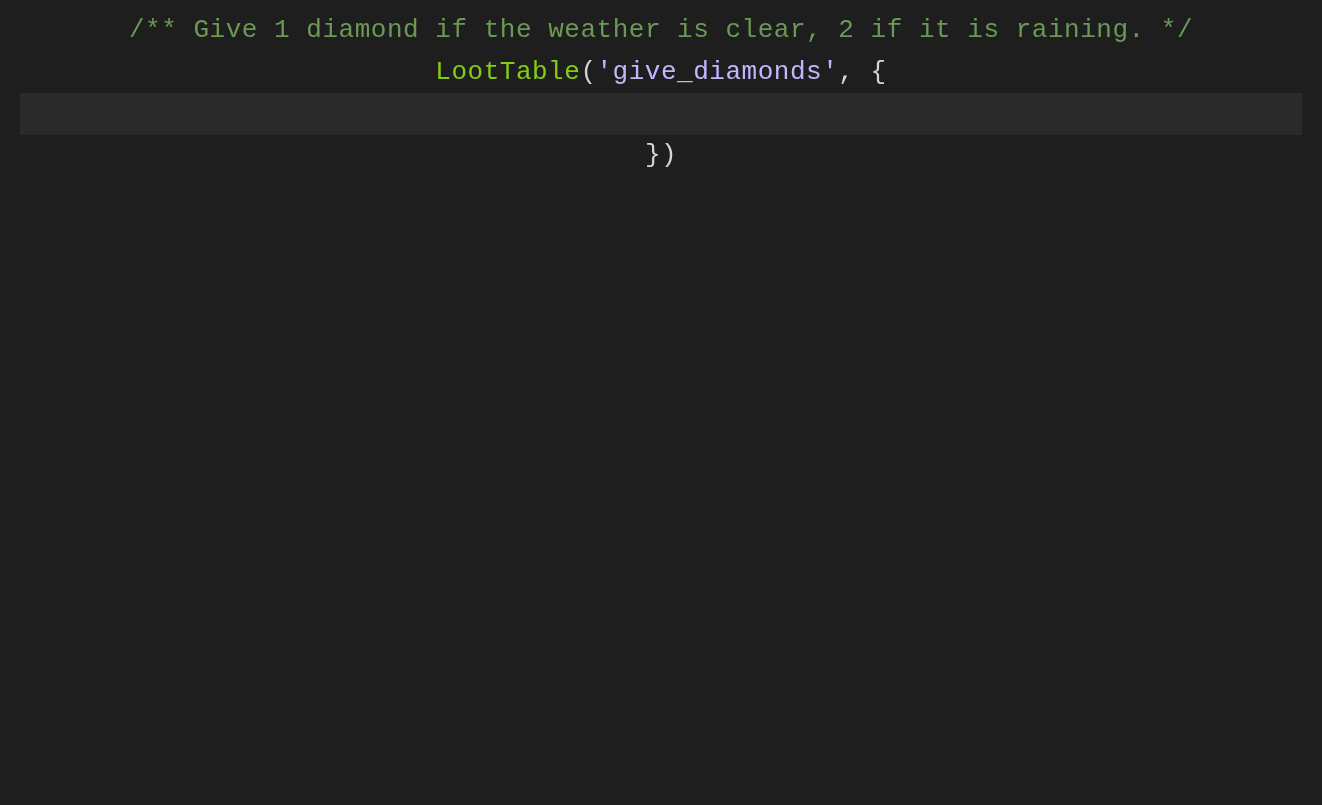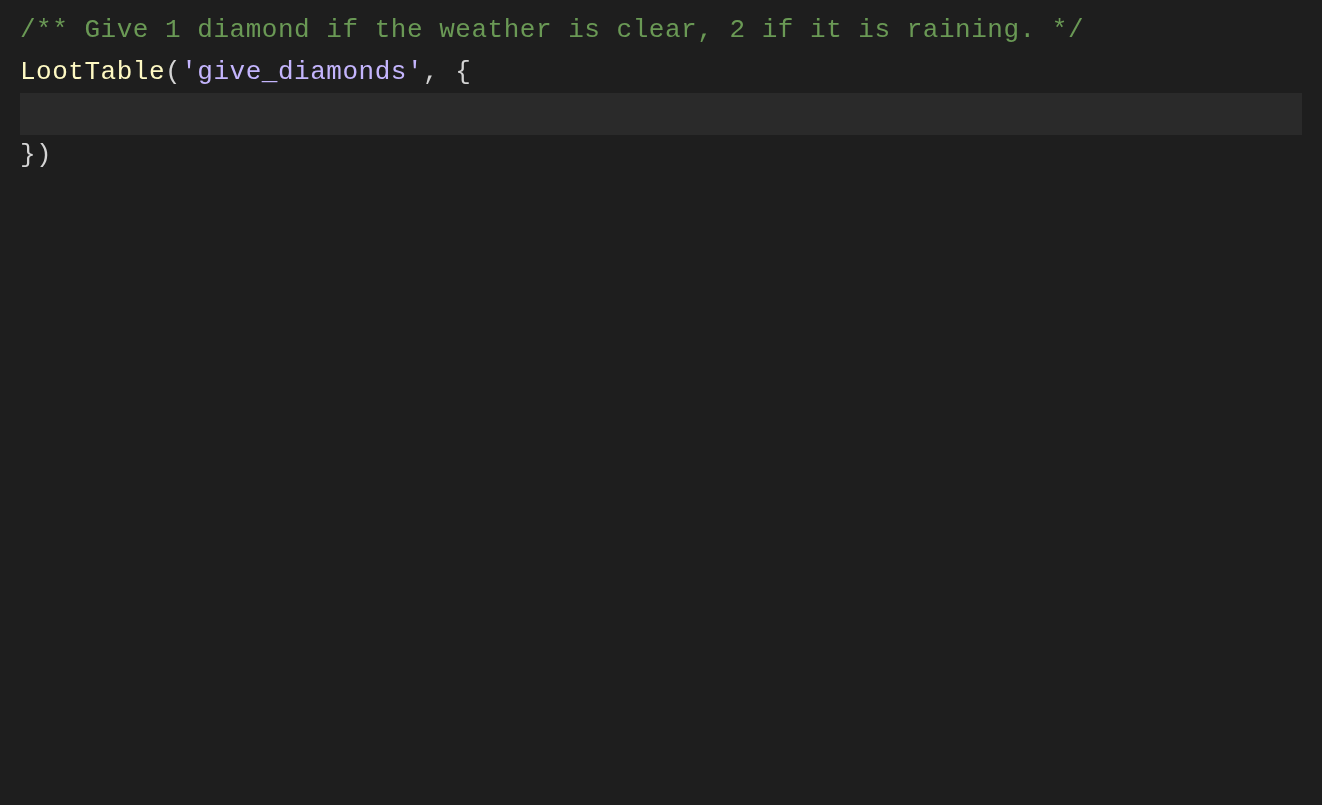--- a/index.html
+++ b/index.html
@@ -1,18 +1,19 @@
 <!DOCTYPE html>
 <html><head>
   <meta charset="utf-8">
   <style>
     * {
       margin: 0;
       padding: 0;
       box-sizing: border-box;
+      text-align: center;
     }
 
     body {
       width: 1322px;
       height: 805px;
       background-color: #1e1e1e;
       overflow: hidden;
       font-family: 'Courier New', Courier, monospace;
       font-size: 26px;
       line-height: 1.6;
@@ -45,16 +46,16 @@
 
     @keyframes blink {
       50% { opacity: 0; }
     }
   </style>
 </head>
 <body>
 
 <div class="editor">
   <span class="line color-comment">/** Give 1 diamond if the <span style="color:#6a9955;">weather</span> is clear, 2 if it is raining. */</span>
-  <span class="line"><span class="color-default" style="color:#fef9c3;">LootTable</span><span class="color-punctuation">(</span><span class="color-string">'give_diamonds'</span><span class="color-punctuation">, {</span></span>
+  <span class="line"><span class="color-default" style="color:#84cc16;">LootTable</span><span class="color-punctuation">(</span><span class="color-string">'give_diamonds'</span><span class="color-punctuation">, {</span></span>
   <span class="line-highlight">&nbsp;</span>
   <span class="line color-punctuation">})</span>
 </div>
 
 </body></html>

